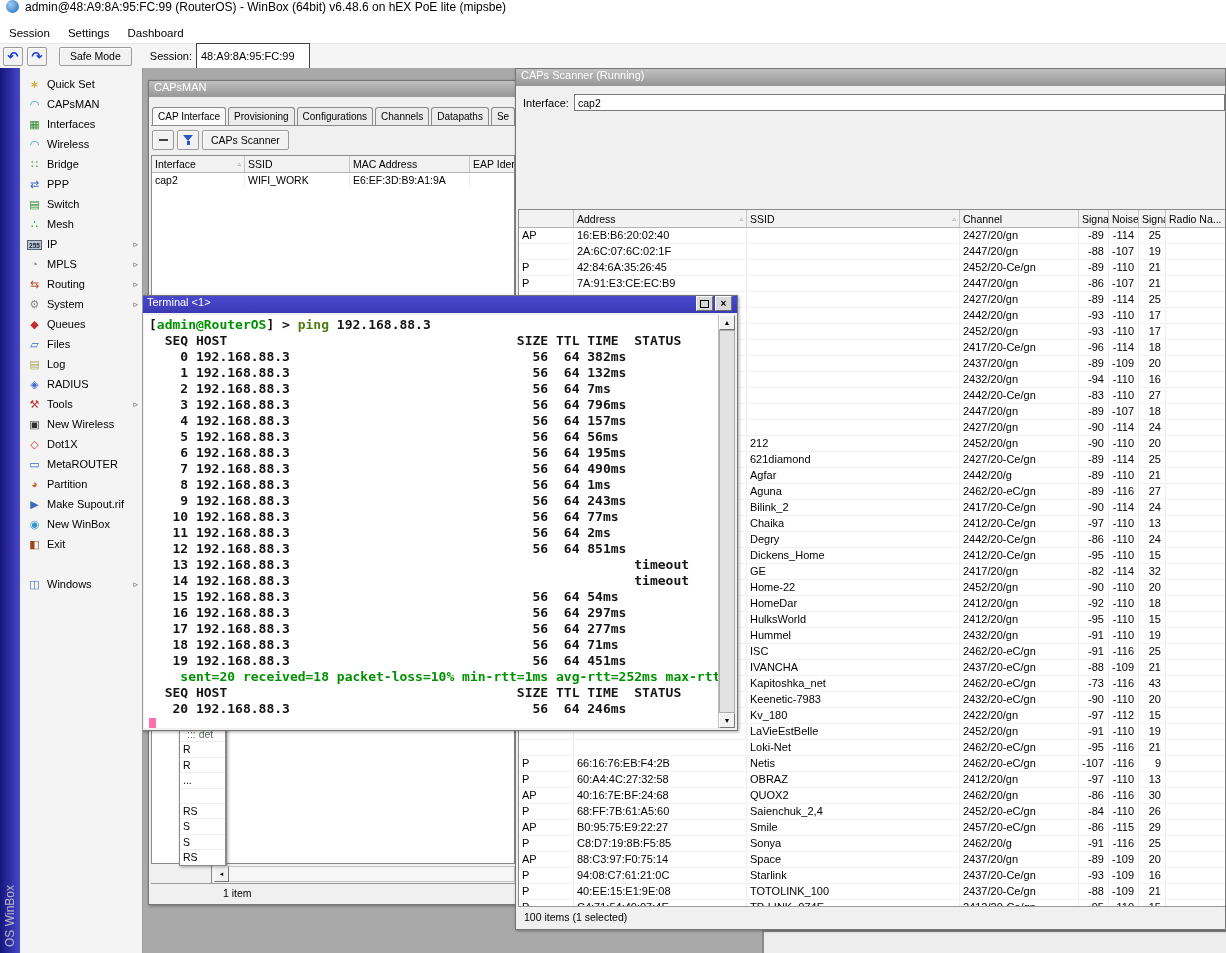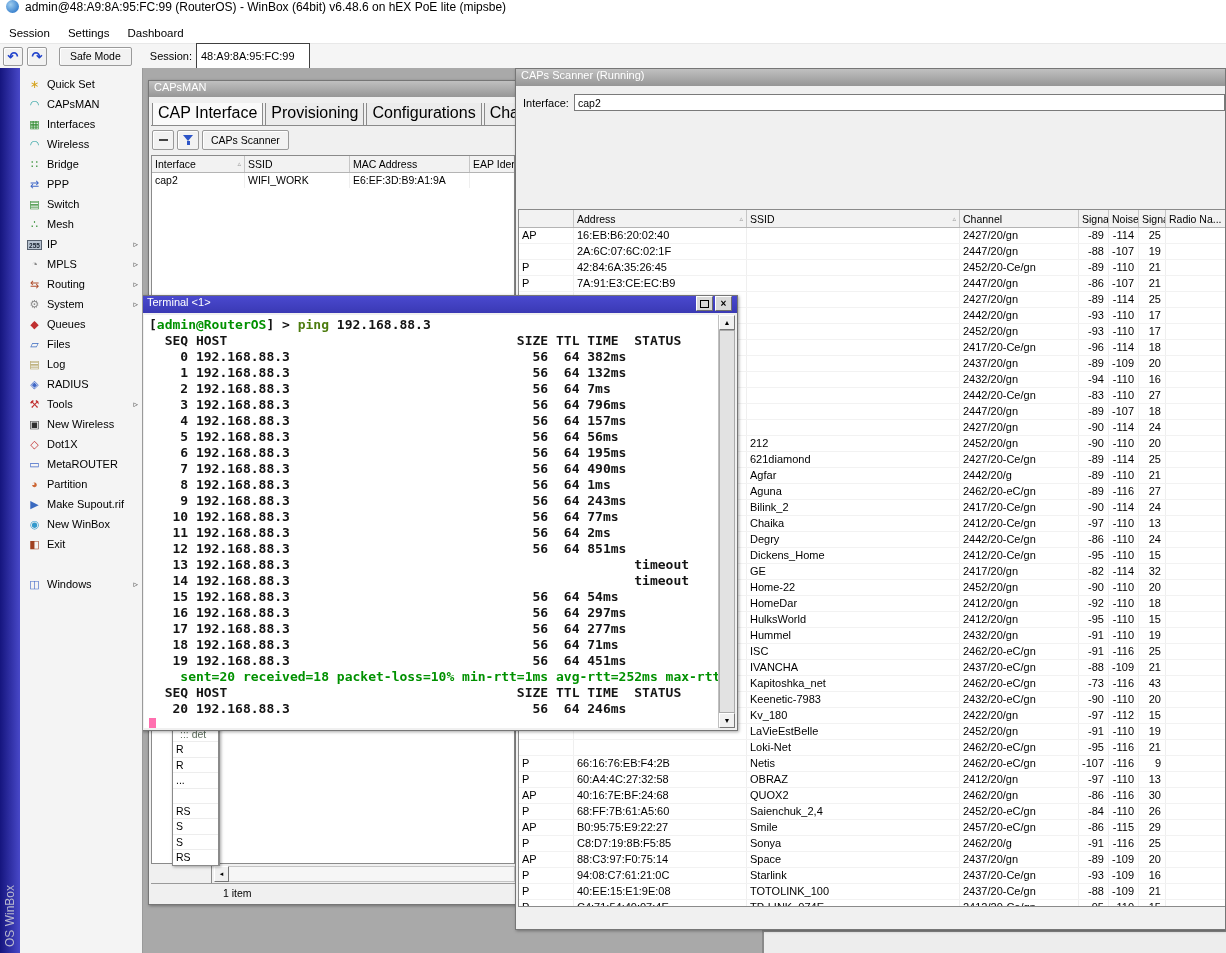--- a/index.html
+++ b/index.html
@@ -47,21 +47,21 @@
 
   .statusbar{position:absolute;left:2px;right:2px;bottom:2px;height:18px;border-top:1px solid #9a9a9a;
              background:#f0f0f0;display:flex;align-items:center;font-size:10.5px}
 
   
   #capsman{left:5px;top:12px;width:370px;height:825px;z-index:10}
   #capsman .tbar{height:16px}
   .tabs{display:flex;align-items:flex-end;margin:6px 2px 0;height:22px;border-bottom:1px solid #8a8a8a;
         overflow:hidden;white-space:nowrap;padding:0 1px}
   .tab{flex:none;border:1px solid #8a8a8a;border-bottom:none;border-radius:3px 3px 0 0;padding:3px 5px;
-       background:#ececec;margin-right:2px;font-size:16px}
+       background:#ececec;margin-right:2px;font-size:10px}
   .tab.sel{background:#fafafa;margin-bottom:-1px;border-bottom:1px solid #fafafa}
   .cm-toolbar{display:flex;gap:3px;padding:4px 3px;align-items:center}
   .minus-btn{width:22px;height:20px}
   .minus-glyph{width:9px;height:2px;background:#444}
   .filter-btn{width:22px;height:20px;flex-direction:column}
   .funnel{width:0;height:0;border-left:5px solid transparent;border-right:5px solid transparent;border-top:6px solid #2d55c8}
   .funnel-stem{width:3px;height:4px;background:#2d55c8}
   .scanner-btn{height:20px;padding:0 8px}
   .cm-table{position:absolute;left:2px;right:2px;top:74px;bottom:40px;background:#fff;border:1px solid #8a8a8a;overflow:hidden}
   .thead{display:flex;height:16px;background:#f2f2f2;border-bottom:1px solid #b4b4b4;font-size:10.5px}
@@ -73,21 +73,21 @@
   .cm-c1{width:93px}.cm-c2{width:105px}.cm-c3{width:120px}.cm-c4{flex:1;border-right:none}
   .hscroll{position:absolute;right:2px;bottom:22px;height:16px;display:flex;align-items:stretch}
   #capsman .hscroll{left:65px}
   .hs-btn{width:15px;background:#f0f0f0;border:1px solid;border-color:#fff #777 #777 #fff;
           display:flex;align-items:center;justify-content:center;font-size:7px;box-sizing:border-box}
   .hs-track{flex:1;background:#f6f6f6;border:1px solid #c4c4c4;border-left:none;box-sizing:border-box}
   #capsman .statusbar{padding-left:72px}
   .vline{position:absolute;left:62px;top:646px;height:159px;width:1px;background:#8a8a8a}
 
   
-  #flags{left:29px;top:658px;width:48px;height:140px;background:#fff;border:1px solid #8a8a8a;
+  #flags{left:36px;top:658px;width:48px;height:140px;background:#fff;border:1px solid #8a8a8a;
          border-right:2px solid #8a8a8a;z-index:30;box-sizing:border-box;overflow:hidden}
   .frow{height:15.4px;line-height:15px;border-bottom:1px solid #ededed;font-size:10.5px;padding-left:3px;
         white-space:nowrap;overflow:hidden;box-sizing:border-box}
   .frow.cmt{color:#5c6c5c;padding-left:7px}
 
   
   #scanner{left:372px;top:0;width:711px;height:862px;z-index:20}
   .scan-ifrow{position:absolute;top:24px;left:7px;right:0;height:19px;display:flex;align-items:center}
   .scan-iflabel{width:51px}
   .scan-ifinput{flex:1;height:17px;border:1px solid #7a7a7a;background:#fff;font-family:"Liberation Sans",sans-serif;
@@ -767,20 +767,23 @@
               <span class="td sc2">C4:71:54:40:07:4E</span>
               <span class="td sc3">TP-LINK_074E</span>
               <span class="td sc4">2412/20-Ce/gn</span>
               <span class="td sc5 num">-95</span>
               <span class="td sc6 num">-110</span>
               <span class="td sc7 num">15</span>
               <span class="td sc8"></span>
             </div>
           </div>
       </div>
+      <div class="statusbar">
+        <span>100 items (1 selected)</span>
+      </div>
     </div>
 
     <div class="win" id="terminal">
       <div class="tbar active">
         <span>Terminal &lt;1&gt;</span>
         <span class="tbtns">
           <span class="tbtn">
               <span class="glyph-box"></span>
             </span>
           <span class="tbtn">

